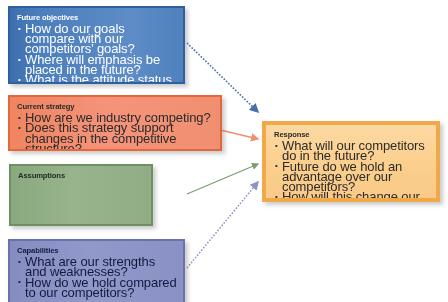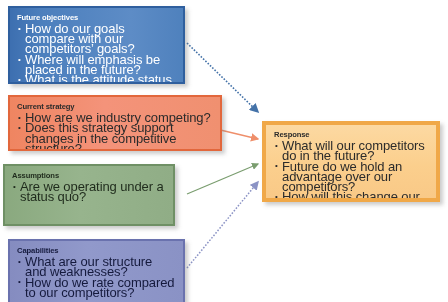--- a/index.html
+++ b/index.html
@@ -78,23 +78,23 @@
     left: 8px;
     top: 95px;
     width: 214px;
     height: 56px;
     background: linear-gradient(to right, #ef8561 0%, #f4937a 45%, #f09070 100%);
     border-color: #e2673c;
     color: #2b2b2b;
   }
   
   #box-assumptions {
-    left: 3px;
+    left: 9px;
     top: 164px;
-    width: 172px;
+    width: 144px;
     height: 62px;
     background: linear-gradient(to right, #8aa97f 0%, #97b48d 45%, #90ad86 100%);
     border-color: #6f9065;
     color: #1f2b1c;
   }
   
   #box-capabilities {
     left: 8px;
     top: 239px;
     width: 177px;
@@ -160,29 +160,28 @@
     <div class="box-title">Current strategy</div>
     <ul class="bullets">
       <li>How are we industry competing?</li>
       <li>Does this strategy support changes in the competitive structure?</li>
     </ul>
   </div>
 
   <div class="box" id="box-assumptions">
     <div class="box-title">Assumptions</div>
     <ul class="bullets">
-      <li>Are we operating under a status quo?</li>
     </ul>
   </div>
 
   <div class="box" id="box-capabilities">
     <div class="box-title">Capabilities</div>
     <ul class="bullets">
-      <li>What are our structure and weaknesses?</li>
-      <li>How do we rate compared to our competitors?</li>
+      <li>What are our strengths and weaknesses?</li>
+      <li>How do we hold compared to our competitors?</li>
     </ul>
   </div>
 
   <div class="box" id="box-response">
     <div class="box-title">Response</div>
     <ul class="bullets">
       <li>What will our competitors do in the future?</li>
       <li>Future do we hold an advantage over our competitors?</li>
       <li>How will this change our relationship with our competitors?</li>
     </ul>

